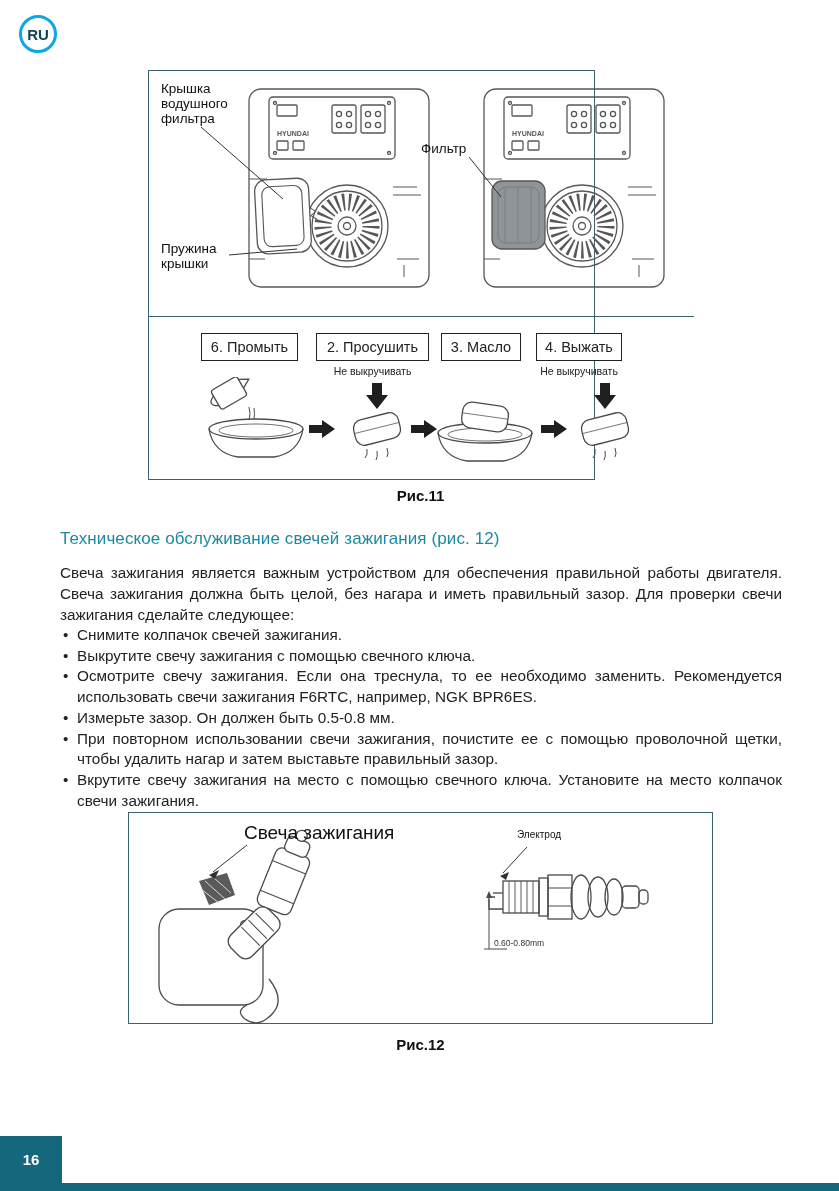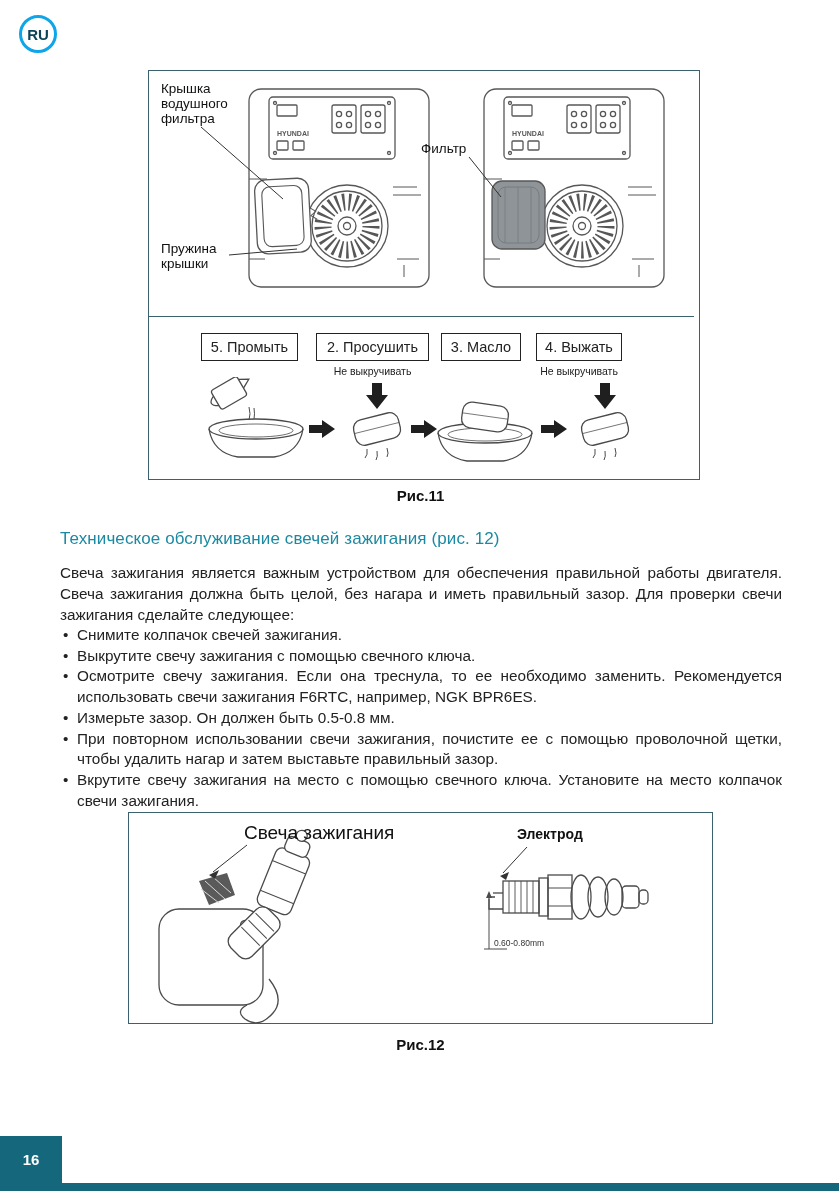--- a/index.html
+++ b/index.html
@@ -6,21 +6,21 @@
   #page{position:relative;width:839px;height:1191px;background:#fff;overflow:hidden;
         font-family:"Liberation Sans",sans-serif;color:#222;margin:0 auto;}
 
   
   .ru-badge{position:absolute;left:19px;top:15px;width:38px;height:38px;box-sizing:border-box;
     border:3px solid #0ea5e9;border-radius:50%;display:flex;align-items:center;justify-content:center;
     font-weight:700;font-size:15px;color:#0d4356;}
 
   
   .figbox{position:absolute;border:1.4px solid #3c616e;background:#fff;box-sizing:border-box;}
-  #fig11{left:148px;top:70px;width:552px;height:410px;}
+  #fig11{left:148px;top:70px;width:447px;height:410px;}
   #fig11-top{position:absolute;left:0;top:0;width:545px;height:245px;}
   #fig11-bottom{position:absolute;left:0;top:245px;width:545px;height:163px;border-top:1.4px solid #3c616e;box-sizing:border-box;}
   .fig-label{position:absolute;font-size:13.5px;line-height:15px;color:#111;}
   #label-cover{left:12px;top:10px;width:84px;}
   #label-spring{left:12px;top:170px;width:80px;}
   #label-filter{left:272px;top:70px;width:60px;}
   .fig-svg{position:absolute;left:0;top:0;}
 
   
   .step-box{position:absolute;top:16px;height:28px;border:1.2px solid #222;background:#fff;
@@ -39,21 +39,21 @@
   .section-heading{position:absolute;left:60px;top:529px;width:730px;font-size:17px;
     color:#1c89a2;font-weight:500;letter-spacing:.1px;}
   .intro{position:absolute;left:60px;top:562px;width:722px;font-size:15.3px;line-height:21px;text-align:justify;}
   .bullets{position:absolute;left:60px;top:625px;width:722px;margin:0;padding:0;list-style:none;
     font-size:15.3px;line-height:20.7px;}
   .bullets li{position:relative;padding-left:17px;text-align:justify;}
   .bullets li::before{content:"\2022";position:absolute;left:3px;}
 
   #fig12{left:128px;top:812px;width:585px;height:212px;}
   #label-plug{left:115px;top:12px;font-size:19px;}
-  #label-electrode{left:388px;top:14px;font-size:14px;font-weight:bold;}
+  #label-electrode{left:388px;top:14px;font-size:10px;}
 
   
   .page-num{position:absolute;left:0;top:1136px;width:62px;height:47px;background:#15677c;color:#fff;
     display:flex;align-items:center;justify-content:center;font-weight:700;font-size:15px;}
   .footer-bar{position:absolute;left:0;top:1183px;width:839px;height:8px;background:#15677c;}
 </style>
 </head>
 <body>
 
 <div id="page">
@@ -119,21 +119,21 @@
         <path d="M80,184 L148,178" stroke="#333" stroke-width="1" fill="none"></path>
         <path d="M320,86 L352,126" stroke="#333" stroke-width="1" fill="none"></path>
       </svg>
 
       <div id="label-cover" class="fig-label">Крышка водушного фильтра</div>
       <div id="label-spring" class="fig-label">Пружина крышки</div>
       <div id="label-filter" class="fig-label">Фильтр</div>
     </div>
 
     <div id="fig11-bottom">
-      <div id="step1" class="step-box">5. Промыть</div>
+      <div id="step1" class="step-box">6. Промыть</div>
       <div id="step2" class="step-box">2. Просушить</div>
       <div id="step3" class="step-box">3. Масло</div>
       <div id="step4" class="step-box">4. Выжать</div>
       <div id="note2" class="step-note">Не выкручивать</div>
       <div id="note4" class="step-note">Не выкручивать</div>
 
       <svg id="icons-svg" width="545" height="100" viewBox="0 0 545 100">
         <defs>
           <g id="rarrow">
               <path d="M0,-4 H13 V-9 L26,0 L13,9 V4 H0 Z" fill="#1f1f1f" stroke="none"></path>

